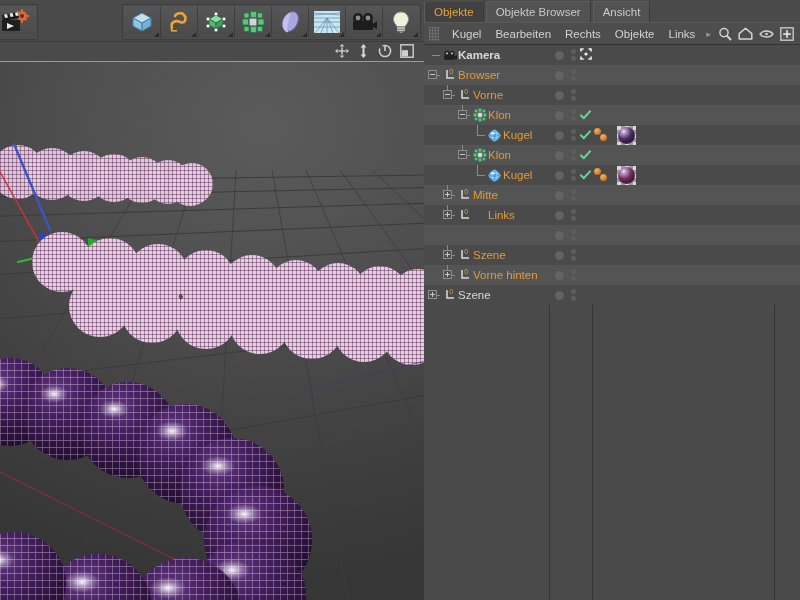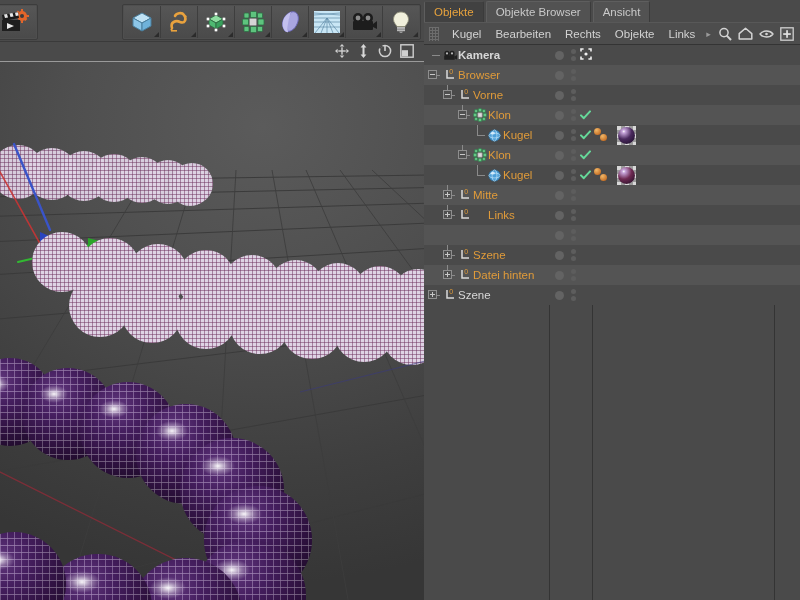--- a/index.html
+++ b/index.html
@@ -802,21 +802,21 @@
           <div class="row" style="top: 220px;">
             <div class="rowbg b"></div>
             <div class="name-cell">
               <div class="tline" style="left: 23px; top: 10px; width: 8px; height: 1px;"></div>
               <div class="tline" style="left: 23px; top: 0px; width: 1px; height: 11px;"></div>
               <div class="expander plus" style="position: absolute; left: 19px; top: 5px;"></div>
               <span class="objicon" style="position: absolute; left: 32px; top: 3px;"><svg width="14" height="14" viewBox="0 0 14 14">
                   <path d="M4 2 L4 10 L11 10" fill="none" stroke="#d9d9d9" stroke-width="1.5"></path>
                   <text x="6.2" y="6.2" font-size="7" fill="#e09b3a" font-family="Liberation Sans, sans-serif">0</text>
                 </svg></span>
-              <span class="lbl orange" style="position: absolute; left: 49px; top: 0px;">Datei hinten</span>
+              <span class="lbl orange" style="position: absolute; left: 49px; top: 0px;">Vorne hinten</span>
             </div>
             <div class="dots-cell">
               <div class="bigdot"></div>
               <div class="smalldots">
                 <div class="smalldot"></div>
                 <div class="smalldot"></div>
               </div>
             </div>
           </div>
           <div class="row" style="top: 240px;">

